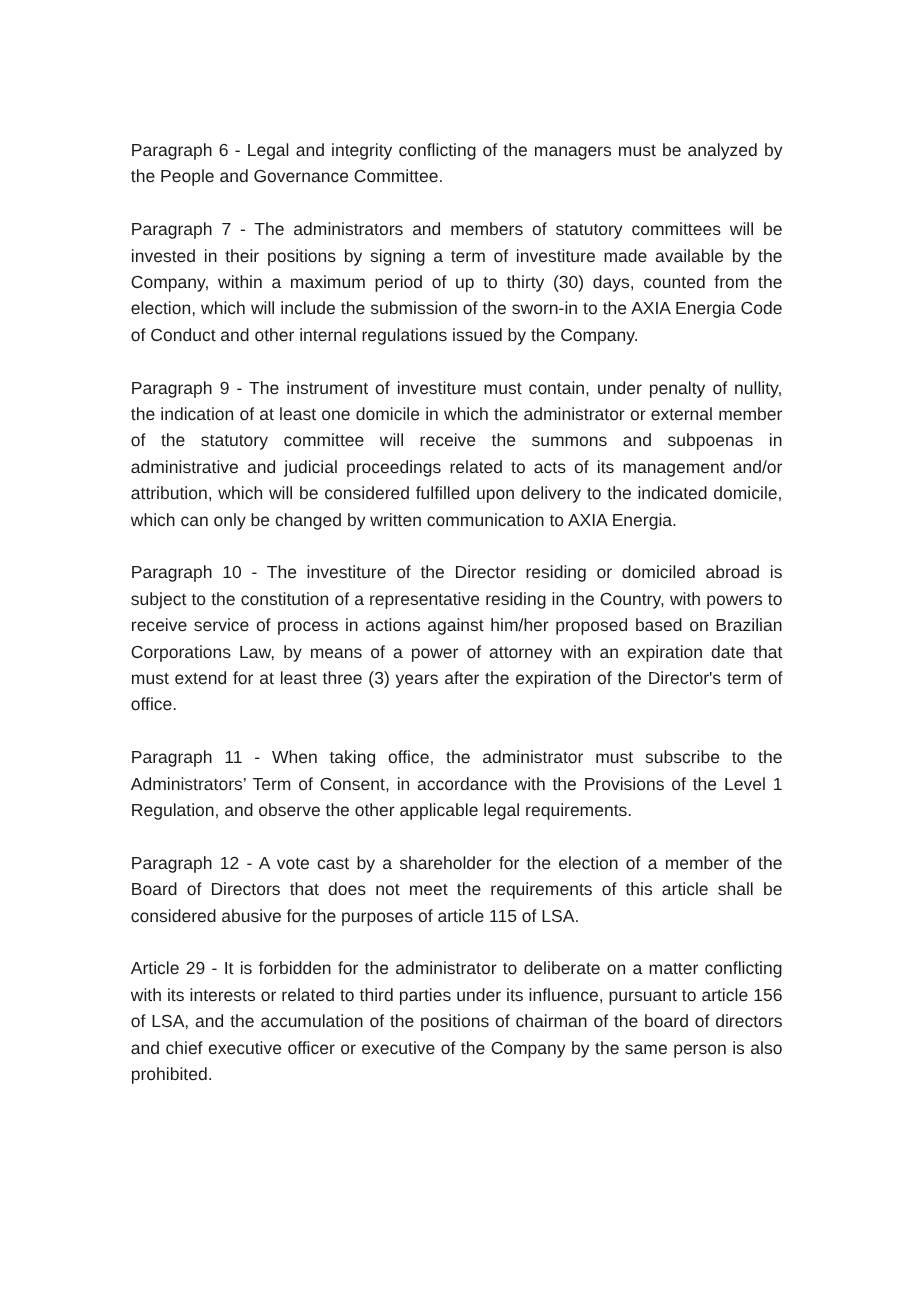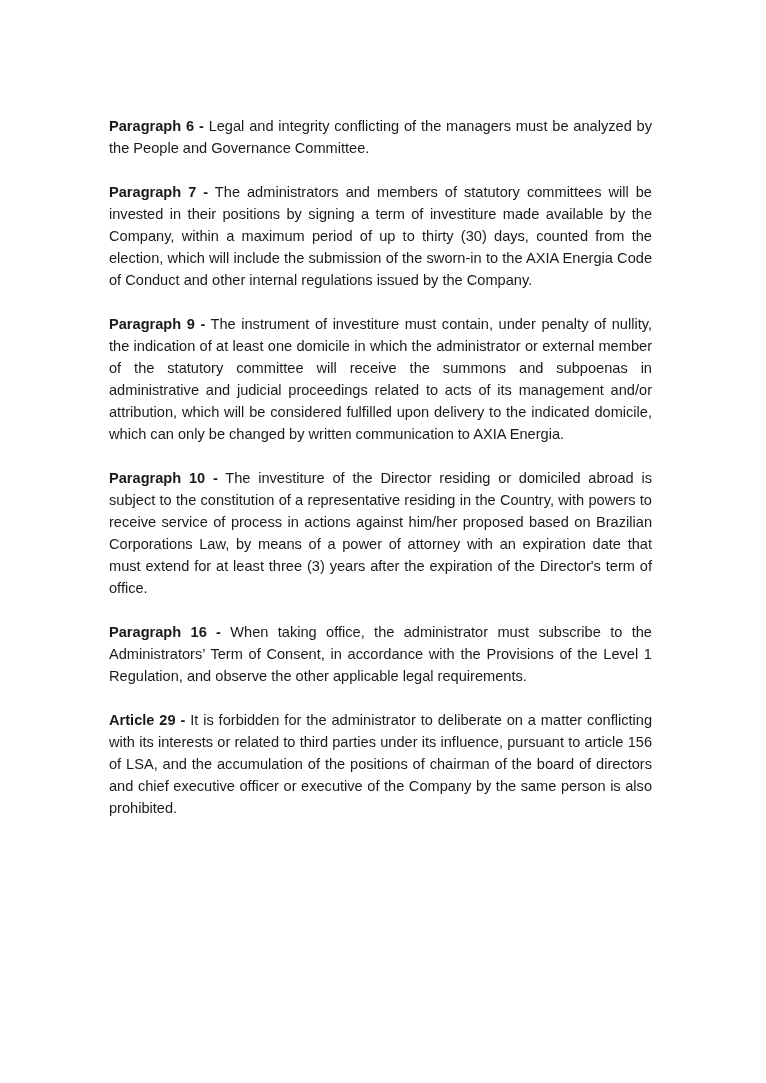--- a/index.html
+++ b/index.html
@@ -22,26 +22,27 @@
       font-size: 14.6px;
       line-height: 22px;
       color: #1a1a1a;
     }
     .para {
       margin: 0 0 22px 0;
       text-align: justify;
       text-align-last: left;
     }
     .lead {
-      font-weight: bold;
+      font-weight: normal;
     }
   </style>
 </head>
 <body>
 
 <div class="page">
   <p class="para"><span class="lead">Paragraph 6 -</span><span> Legal and integrity conflicting of the managers must be analyzed by the People and Governance Committee.</span></p>
   <p class="para"><span class="lead">Paragraph 7 -</span><span> The administrators and members of statutory committees will be invested in their positions by signing a term of investiture made available by the Company, within a maximum period of up to thirty (30) days, counted from the election, which will include the submission of the sworn-in to the AXIA Energia Code of Conduct and other internal regulations issued by the Company.</span></p>
   <p class="para"><span class="lead">Paragraph 9 -</span><span> The instrument of investiture must contain, under penalty of nullity, the indication of at least one domicile in which the administrator or external member of the statutory committee will receive the summons and subpoenas in administrative and judicial proceedings related to acts of its management and/or attribution, which will be considered fulfilled upon delivery to the indicated domicile, which can only be changed by written communication to AXIA Energia.</span></p>
   <p class="para"><span class="lead">Paragraph 10 -</span><span> The investiture of the Director residing or domiciled abroad is subject to the constitution of a representative residing in the Country, with powers to receive service of process in actions against him/her proposed based on Brazilian Corporations Law, by means of a power of attorney with an expiration date that must extend for at least three (3) years after the expiration of the Director's term of office.</span></p>
-  <p class="para"><span class="lead">Paragraph 16 -</span><span> When taking office, the administrator must subscribe to the Administrators’ Term of Consent, in accordance with the Provisions of the Level 1 Regulation, and observe the other applicable legal requirements.</span></p>
+  <p class="para"><span class="lead">Paragraph 11 -</span><span> When taking office, the administrator must subscribe to the Administrators’ Term of Consent, in accordance with the Provisions of the Level 1 Regulation, and observe the other applicable legal requirements.</span></p>
+  <p class="para"><span class="lead">Paragraph 12 -</span><span> A vote cast by a shareholder for the election of a member of the Board of Directors that does not meet the requirements of this article shall be considered abusive for the purposes of article 115 of LSA.</span></p>
   <p class="para"><span class="lead">Article 29 -</span><span> It is forbidden for the administrator to deliberate on a matter conflicting with its interests or related to third parties under its influence, pursuant to article 156 of LSA, and the accumulation of the positions of chairman of the board of directors and chief executive officer or executive of the Company by the same person is also prohibited.</span></p>
 </div>
 
 </body></html>

